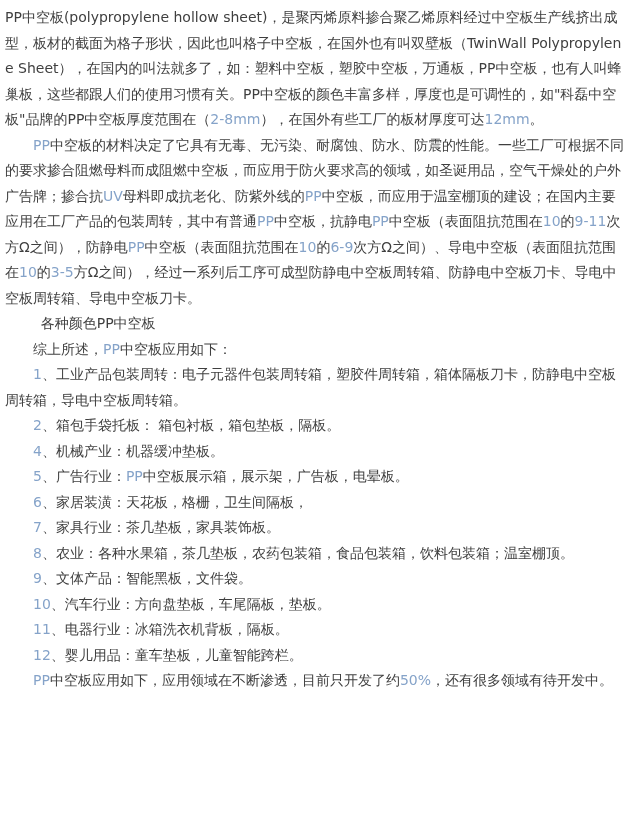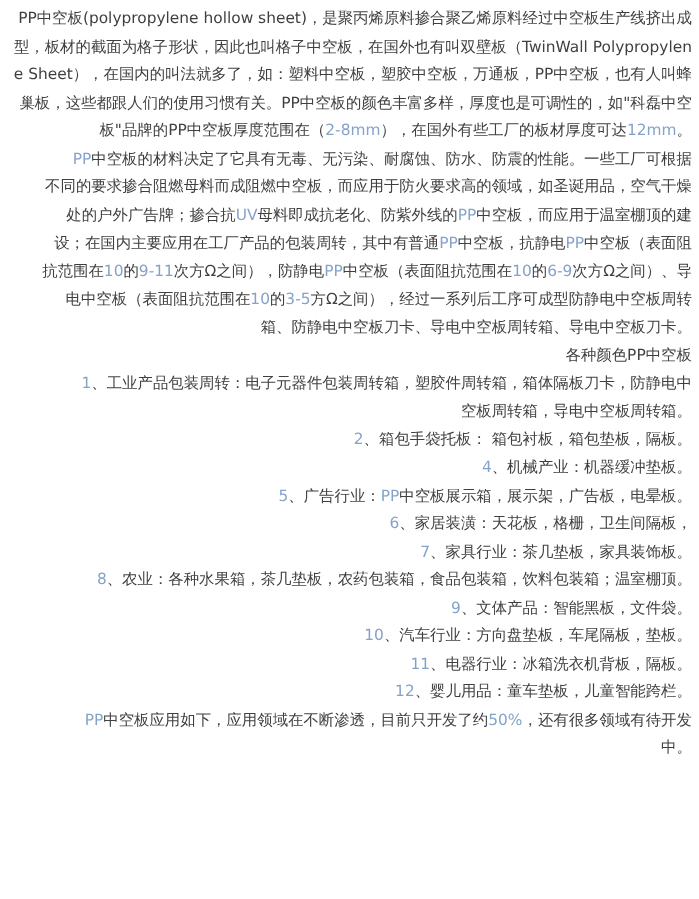--- a/index.html
+++ b/index.html
@@ -14,34 +14,35 @@
     color:var(--text);
     font-size:14px;
     line-height:25.5px;
   }
   .article{
     padding:5px 6px 4px 5px;
     width:624px;
   }
   .article p{
     margin:0;
-    text-align:right;
+    text-align:left;
     word-break:break-all;
   }
-  p.indent-2{ text-indent:2em;margin-left:32px; }
+  p.indent-2{ text-indent:2em; }
   p.indent-half{ text-indent:0.55em;margin-left:28px; }
   .hl{ color:var(--hl); }
 </style>
 </head>
 <body>
 
 <div class="article">
     <p class=""><span>PP中空板(polypropylene hollow sheet)，是聚丙烯原料掺合聚乙烯原料经过中空板生产线挤出成型，板材的截面为格子形状，因此也叫格子中空板，在国外也有叫双壁板（TwinWall Polypropylene Sheet），在国内的叫法就多了，如：塑料中空板，塑胶中空板，万通板，PP中空板，也有人叫蜂巢板，这些都跟人们的使用习惯有关。PP中空板的颜色丰富多样，厚度也是可调性的，如"科磊中空板"品牌的PP中空板厚度范围在（</span><span class="hl">2-8mm</span><span>），在国外有些工厂的板材厚度可达</span><span class="hl">12mm</span><span>。</span></p>
     <p class="indent-2"><span class="hl">PP</span><span>中空板的材料决定了它具有无毒、无污染、耐腐蚀、防水、防震的性能。一些工厂可根据不同的要求掺合阻燃母料而成阻燃中空板，而应用于防火要求高的领域，如圣诞用品，空气干燥处的户外广告牌；掺合抗</span><span class="hl">UV</span><span>母料即成抗老化、防紫外线的</span><span class="hl">PP</span><span>中空板，而应用于温室棚顶的建设；在国内主要应用在工厂产品的包装周转，其中有普通</span><span class="hl">PP</span><span>中空板，抗静电</span><span class="hl">PP</span><span>中空板（表面阻抗范围在</span><span class="hl">10</span><span>的</span><span class="hl">9-11</span><span>次方Ω之间），防静电</span><span class="hl">PP</span><span>中空板（表面阻抗范围在</span><span class="hl">10</span><span>的</span><span class="hl">6-9</span><span>次方Ω之间）、导电中空板（表面阻抗范围在</span><span class="hl">10</span><span>的</span><span class="hl">3-5</span><span>方Ω之间），经过一系列后工序可成型防静电中空板周转箱、防静电中空板刀卡、导电中空板周转箱、导电中空板刀卡。</span></p>
     <p class="indent-half"><span>各种颜色PP中空板</span></p>
+    <p class="indent-2"><span>综上所述，</span><span class="hl">PP</span><span>中空板应用如下：</span></p>
     <p class="indent-2"><span class="hl">1</span><span>、工业产品包装周转：电子元器件包装周转箱，塑胶件周转箱，箱体隔板刀卡，防静电中空板周转箱，导电中空板周转箱。</span></p>
     <p class="indent-2"><span class="hl">2</span><span>、箱包手袋托板： 箱包衬板，箱包垫板，隔板。</span></p>
     <p class="indent-2"><span class="hl">4</span><span>、机械产业：机器缓冲垫板。</span></p>
     <p class="indent-2"><span class="hl">5</span><span>、广告行业：</span><span class="hl">PP</span><span>中空板展示箱，展示架，广告板，电晕板。</span></p>
     <p class="indent-2"><span class="hl">6</span><span>、家居装潢：天花板，格栅，卫生间隔板，</span></p>
     <p class="indent-2"><span class="hl">7</span><span>、家具行业：茶几垫板，家具装饰板。</span></p>
     <p class="indent-2"><span class="hl">8</span><span>、农业：各种水果箱，茶几垫板，农药包装箱，食品包装箱，饮料包装箱；温室棚顶。</span></p>
     <p class="indent-2"><span class="hl">9</span><span>、文体产品：智能黑板，文件袋。</span></p>
     <p class="indent-2"><span class="hl">10</span><span>、汽车行业：方向盘垫板，车尾隔板，垫板。</span></p>
     <p class="indent-2"><span class="hl">11</span><span>、电器行业：冰箱洗衣机背板，隔板。</span></p>

